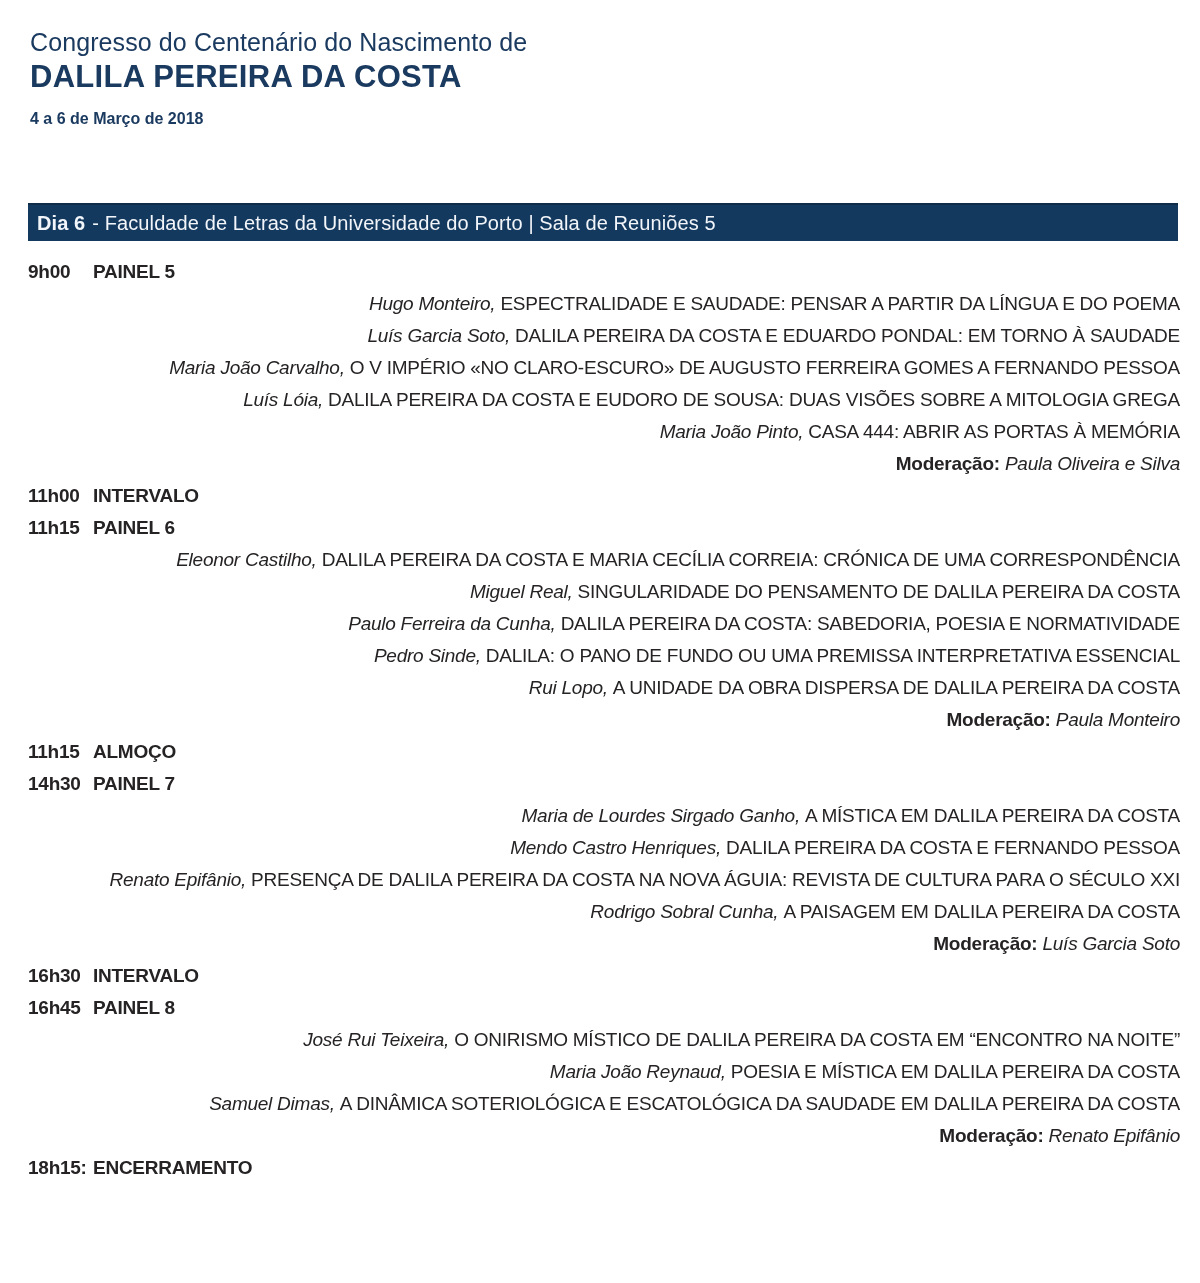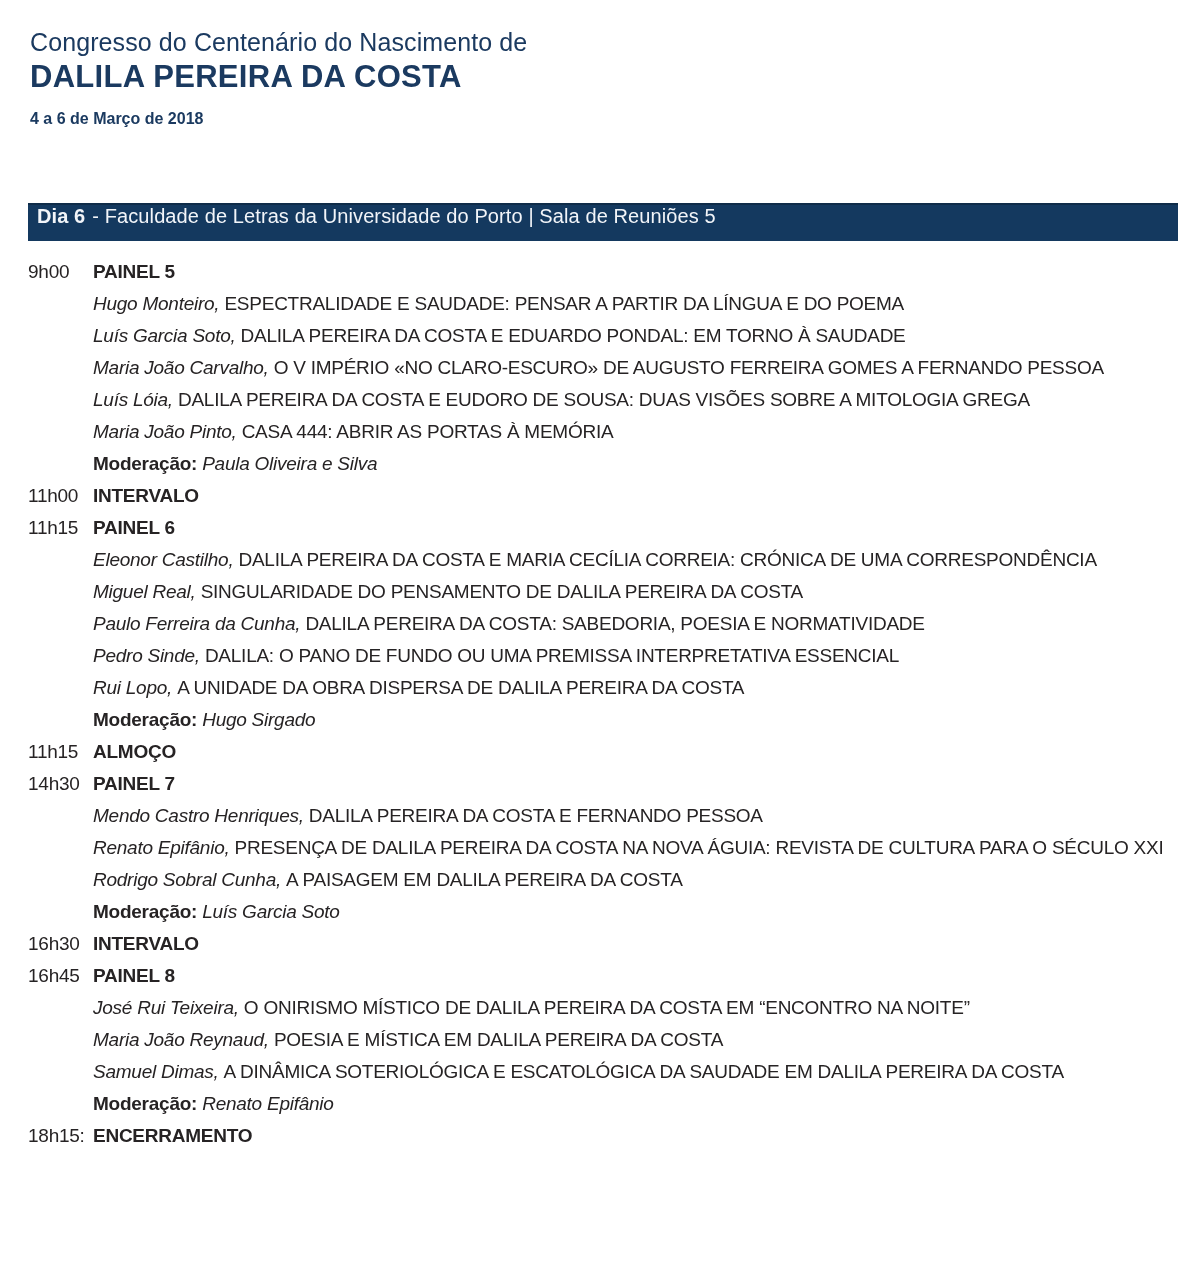--- a/index.html
+++ b/index.html
@@ -39,20 +39,21 @@
     line-height: 26px;
   }
   
   .day-bar {
     margin: 71px 22px 2px 28px;
     height: 36px;
     background: var(--bar_bg, #14395f);
     border-top: 2px solid #0f2c49;
     color: var(--bar_text, #f2f5f9);
     display: flex;
+    align-items: center;
     padding-left: 9px;
     font-size: 20px;
     letter-spacing: 0.1px;
   }
   .day-bar .day {
     font-weight: bold;
     margin-right: 7px;
   }
   
   .schedule {
@@ -64,27 +65,28 @@
   }
   .session { margin: 0; }
   .srow {
     display: flex;
     line-height: 28px;
     margin-bottom: 4px;
   }
   .time {
     width: 65px;
     flex: none;
-    font-weight: normal;
+    font-weight: bold;
   }
   .stitle { font-weight: bold; }
   .talk {
     margin-left: 65px;
     line-height: 28px;
     margin-bottom: 4px;
+    text-align: right;
   }
   .speaker { font-style: italic; }
   .modlabel { font-weight: bold; }
 </style>
 </head>
 <body>
 
 <div class="page">
 
   <div class="header">
@@ -120,33 +122,34 @@
       <div class="session">
         <div class="srow">
           <span class="time">11h15</span>
           <span class="stitle">PAINEL 6</span>
         </div>
         <div class="talk"><span class="speaker">Eleonor Castilho, </span><span class="ttl">DALILA PEREIRA DA COSTA E MARIA CECÍLIA CORREIA: CRÓNICA DE UMA CORRESPONDÊNCIA</span></div>
         <div class="talk"><span class="speaker">Miguel Real, </span><span class="ttl">SINGULARIDADE DO PENSAMENTO DE DALILA PEREIRA DA COSTA</span></div>
         <div class="talk"><span class="speaker">Paulo Ferreira da Cunha, </span><span class="ttl">DALILA PEREIRA DA COSTA: SABEDORIA, POESIA E NORMATIVIDADE</span></div>
         <div class="talk"><span class="speaker">Pedro Sinde, </span><span class="ttl">DALILA: O PANO DE FUNDO OU UMA PREMISSA INTERPRETATIVA ESSENCIAL</span></div>
         <div class="talk"><span class="speaker">Rui Lopo, </span><span class="ttl">A UNIDADE DA OBRA DISPERSA DE DALILA PEREIRA DA COSTA</span></div>
-        <div class="talk"><span class="modlabel">Moderação: </span><span class="speaker">Hugo Sirgado</span></div>
+        <div class="talk"><span class="modlabel">Moderação: </span><span class="speaker">Paula Monteiro</span></div>
       </div>
       <div class="session">
         <div class="srow">
           <span class="time">11h15</span>
           <span class="stitle">ALMOÇO</span>
         </div>
       </div>
       <div class="session">
         <div class="srow">
           <span class="time">14h30</span>
           <span class="stitle">PAINEL 7</span>
         </div>
+        <div class="talk"><span class="speaker">Maria de Lourdes Sirgado Ganho, </span><span class="ttl">A MÍSTICA EM DALILA PEREIRA DA COSTA</span></div>
         <div class="talk"><span class="speaker">Mendo Castro Henriques, </span><span class="ttl">DALILA PEREIRA DA COSTA E FERNANDO PESSOA</span></div>
         <div class="talk"><span class="speaker">Renato Epifânio, </span><span class="ttl">PRESENÇA DE DALILA PEREIRA DA COSTA NA NOVA ÁGUIA: REVISTA DE CULTURA PARA O SÉCULO XXI</span></div>
         <div class="talk"><span class="speaker">Rodrigo Sobral Cunha, </span><span class="ttl">A PAISAGEM EM DALILA PEREIRA DA COSTA</span></div>
         <div class="talk"><span class="modlabel">Moderação: </span><span class="speaker">Luís Garcia Soto</span></div>
       </div>
       <div class="session">
         <div class="srow">
           <span class="time">16h30</span>
           <span class="stitle">INTERVALO</span>
         </div>

